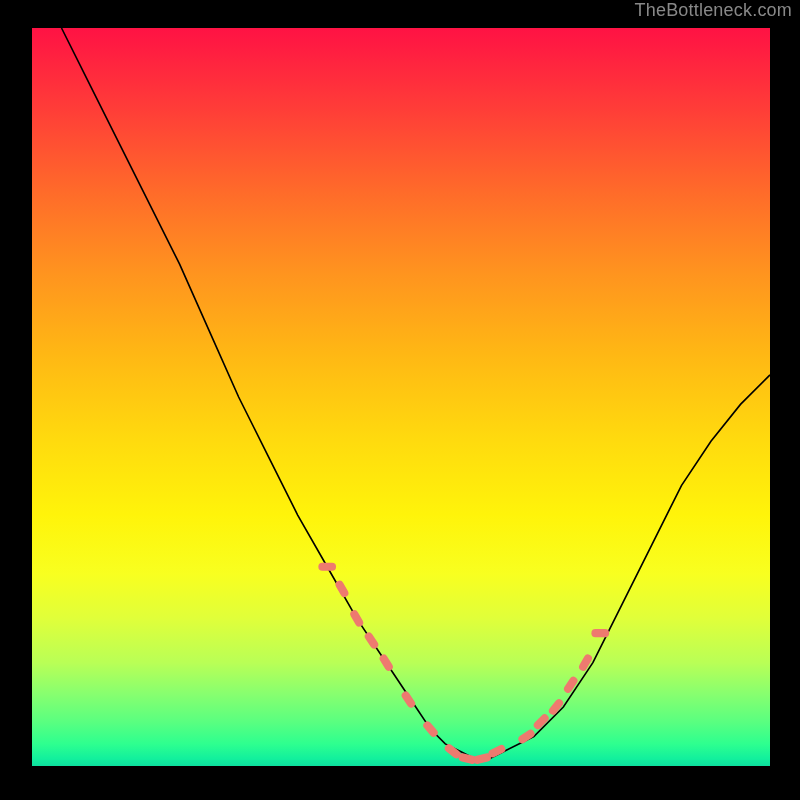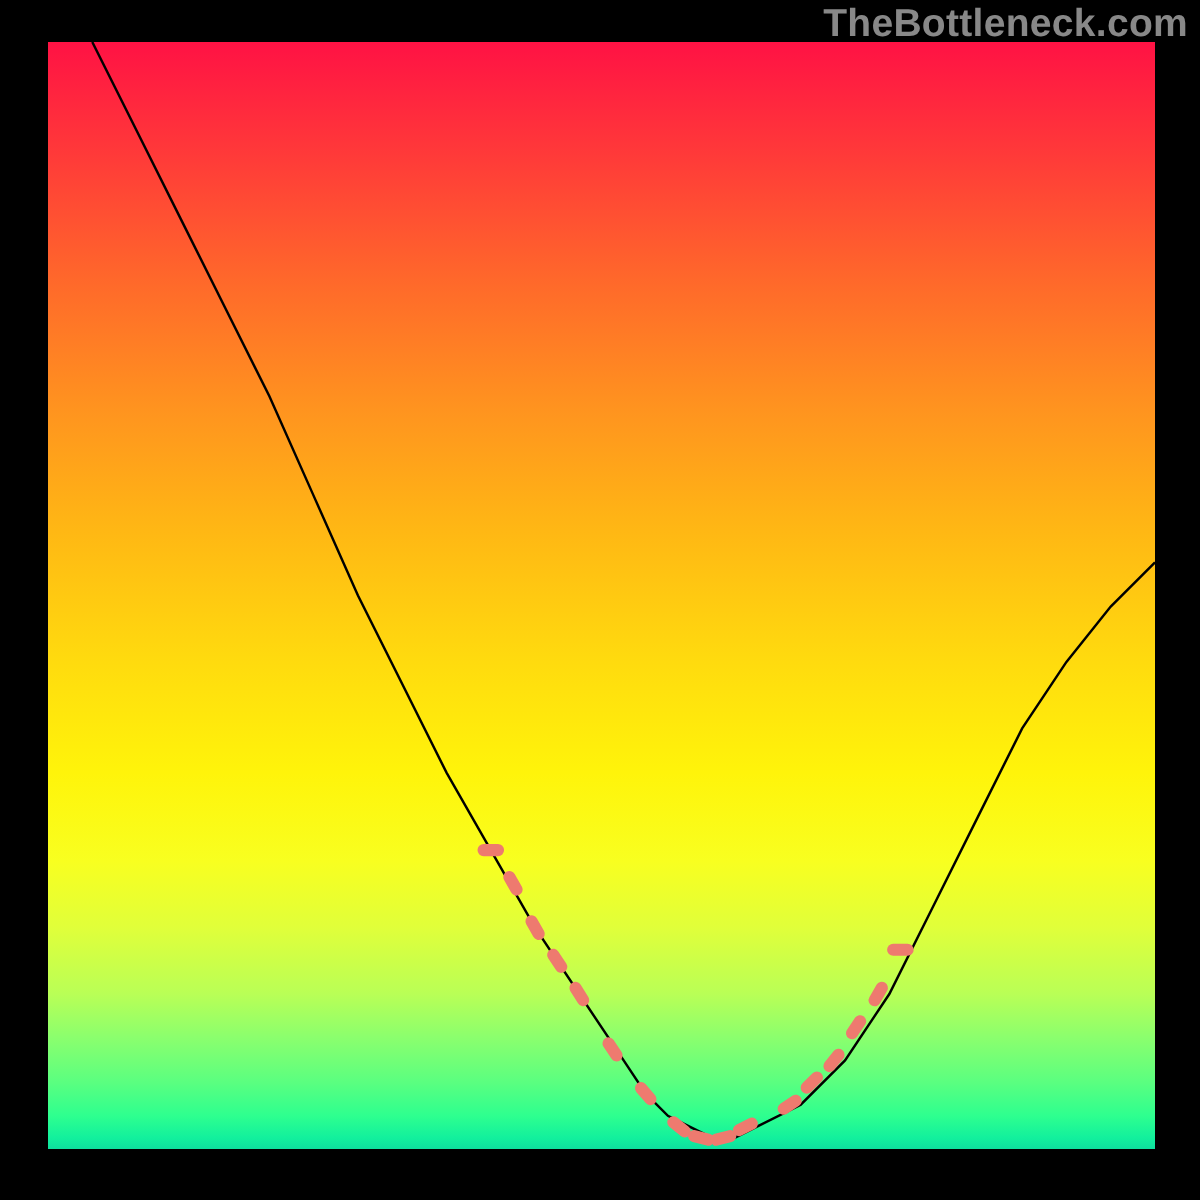--- a/index.html
+++ b/index.html
@@ -15,22 +15,22 @@
     position: relative;
     width: 800px;
     height: 800px;
     background: #000;
   }
   .watermark {
     position: absolute;
     top: 0;
     right: 8px;
     color: #888;
-    font-size: 26px;
-    font-weight: 700;
+    font-size: 18px;
+    font-weight: 400;
     letter-spacing: 0.2px;
     z-index: 10;
   }
   .plot-bg {
     position: absolute;
     left: 32px;
     top: 28px;
     width: 738px;
     height: 738px;
     

